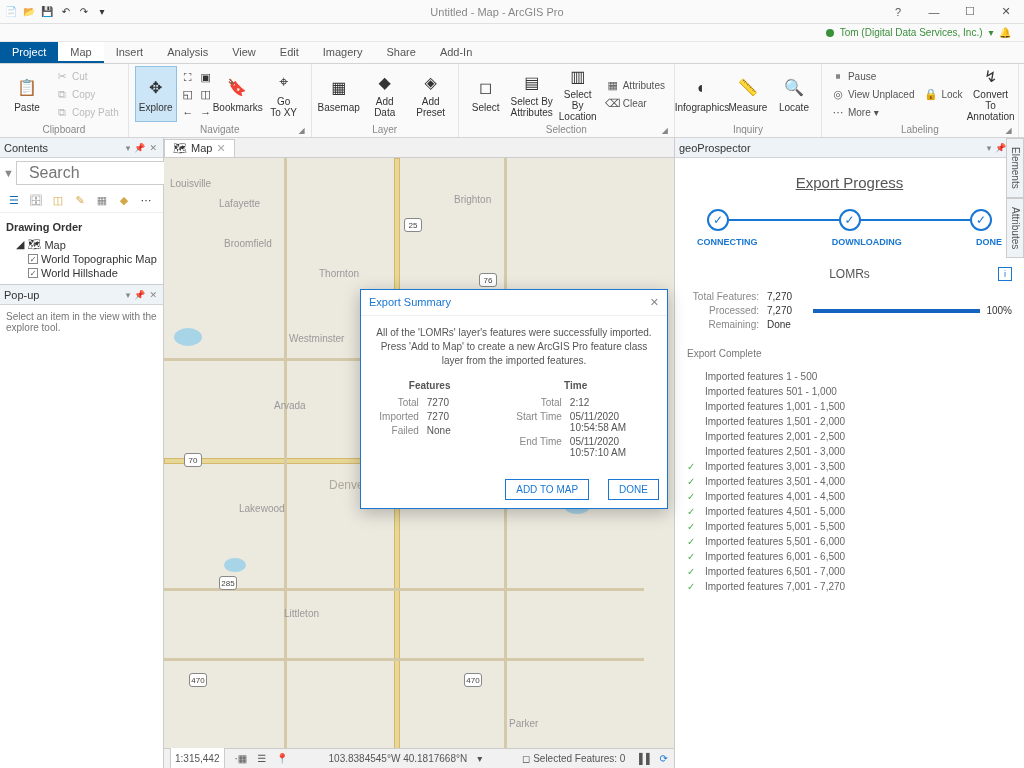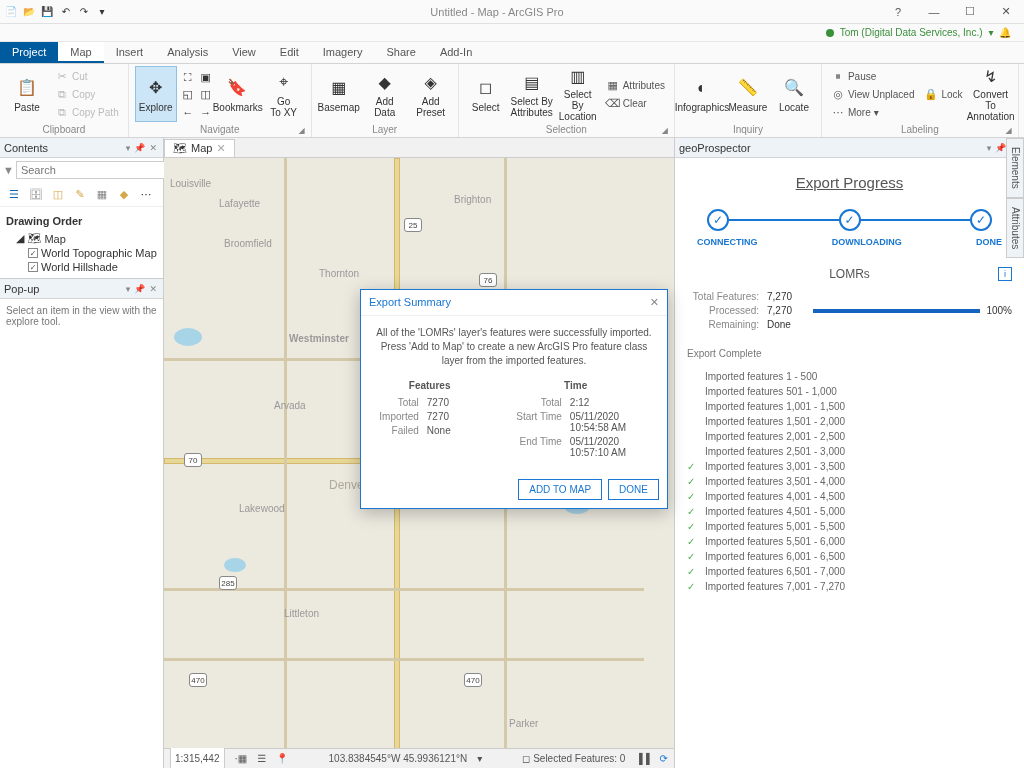--- a/index.html
+++ b/index.html
@@ -36,21 +36,21 @@
 .sm-ico { width:14px; height:14px; display:inline-flex; align-items:center; justify-content:center; font-size:11px; }
 
 .workspace { display:flex; height:630px; }
 
 .left-col { width:164px; display:flex; flex-direction:column; border-right:1px solid #ccc; background:#fff; }
 .panel-hdr { height:20px; background:#eef3f7; border-bottom:1px solid #d4d4d4; display:flex; align-items:center; padding:0 4px; font-size:11px; color:#333; }
 .panel-hdr .spacer{flex:1;}
 .panel-hdr .pin{font-size:9px;color:#888;margin:0 2px;}
 .search-row { padding:3px; display:flex; gap:2px; align-items:center; }
 .search-row .filt{width:12px;text-align:center;color:#888;}
-.search-row input { flex:1; border:1px solid #ccc; font-size:11px; padding:2px 4px; }
+.search-row input { flex:1; border:1px solid #ccc; font-size:16px; padding:2px 12px; }
 .toolbar-row { display:flex; gap:6px; padding:4px 6px; border-bottom:1px solid #eee; align-items:center;}
 .toolbar-row .ti{width:16px;height:16px;display:flex;align-items:center;justify-content:center;}
 .contents-body { padding:4px 6px; font-size:11px; }
 .contents-body .hdr { font-weight:600; margin:4px 0; }
 .tree-item { display:flex; align-items:center; gap:3px; padding:1px 0; }
 .tree-item.indent1{padding-left:10px;}
 .tree-item.indent2{padding-left:22px;}
 .chk{width:10px;height:10px;border:1px solid #888;display:inline-flex;align-items:center;justify-content:center;font-size:8px;color:#555;}
 
 .popup-panel { border-top:1px solid #ccc; flex:1;}
@@ -95,21 +95,21 @@
 .dialog-hdr{background:#fff;padding:6px 8px;font-size:11px;color:#1976d2;display:flex;border-bottom:1px solid #eee;}
 .dialog-hdr .x{margin-left:auto;color:#888;}
 .dialog-body{padding:10px 12px;font-size:10px;color:#555;}
 .dialog-msg{text-align:center;margin-bottom:12px;line-height:1.4;}
 .dialog-cols{display:flex;gap:10px;}
 .dcol{flex:1;}
 .dcol-hdr{text-align:center;font-weight:600;margin-bottom:6px;font-size:10px;}
 .drow{display:flex;font-size:10px;margin:3px 0;}
 .drow .k{flex:1;text-align:right;padding-right:8px;color:#888;}
 .drow .v{flex:1.3;}
-.dialog-ftr{display:flex;justify-content:flex-end;gap:6px;padding:8px;}
+.dialog-ftr{display:flex;justify-content:flex-end;gap:19px;padding:8px;}
 .dbtn{border:1px solid #1976d2;background:#fff;color:#1976d2;padding:4px 10px;font-size:10px;cursor:pointer;}
 </style>
 </head>
 <body>
 
 <div class="titlebar">
   <div class="qat">
     <span class="qat-btn qat-blue">📄</span>
     <span class="qat-btn qat-blue">📂</span>
     <span class="qat-btn qat-blue">💾</span>
@@ -364,41 +364,41 @@
       <div class="road" style="left:120px;top:0;width:3px;height:610px;"></div>
       <div class="road" style="left:340px;top:0;width:3px;height:610px;"></div>
       <div class="road" style="left:0;top:200px;width:480px;height:3px;"></div>
       <div class="road" style="left:0;top:430px;width:480px;height:3px;"></div>
       <div class="road" style="left:0;top:500px;width:480px;height:3px;"></div>
       <div class="map-label" style="left:6px;top:20px;">Louisville</div>
       <div class="map-label" style="left:55px;top:40px;">Lafayette</div>
       <div class="map-label" style="left:290px;top:36px;">Brighton</div>
       <div class="map-label" style="left:60px;top:80px;">Broomfield</div>
       <div class="map-label" style="left:155px;top:110px;">Thornton</div>
-      <div class="map-label" style="left:125px;top:175px;font-weight:bold;">Westminster</div>
+      <div class="map-label" style="left:125px;top:175px;">Westminster</div>
       <div class="map-label" style="left:110px;top:242px;">Arvada</div>
       <div class="map-label" style="left:165px;top:320px;font-size:12px;color:#b0aa9a;">Denver</div>
       <div class="map-label" style="left:75px;top:345px;">Lakewood</div>
       <div class="map-label" style="left:120px;top:450px;">Littleton</div>
       <div class="map-label" style="left:345px;top:560px;">Parker</div>
       <div class="shield" style="left:240px;top:60px;">25</div>
       <div class="shield" style="left:315px;top:115px;">76</div>
       <div class="shield" style="left:240px;top:290px;">70</div>
       <div class="shield" style="left:20px;top:295px;">70</div>
       <div class="shield" style="left:55px;top:418px;">285</div>
       <div class="shield" style="left:25px;top:515px;">470</div>
       <div class="shield" style="left:300px;top:515px;">470</div>
     </div>
     <div class="status-bar">
       <span class="scale-box">1:315,442</span>
       <span>·▦</span>
       <span>☰</span>
       <span>📍</span>
       <span class="sep"></span>
-      <span>103.8384545°W 45.9936121°N</span>
+      <span>103.8384545°W 40.1817668°N</span>
       <span>▾</span>
       <span class="sep"></span>
       <span>◻ <span>Selected Features: 0</span></span>
       <span>▐▐</span>
       <span style="color:#1976d2;">⟳</span>
     </div>
   </div>
 
   <div class="right-col">
     <div class="panel-hdr">

